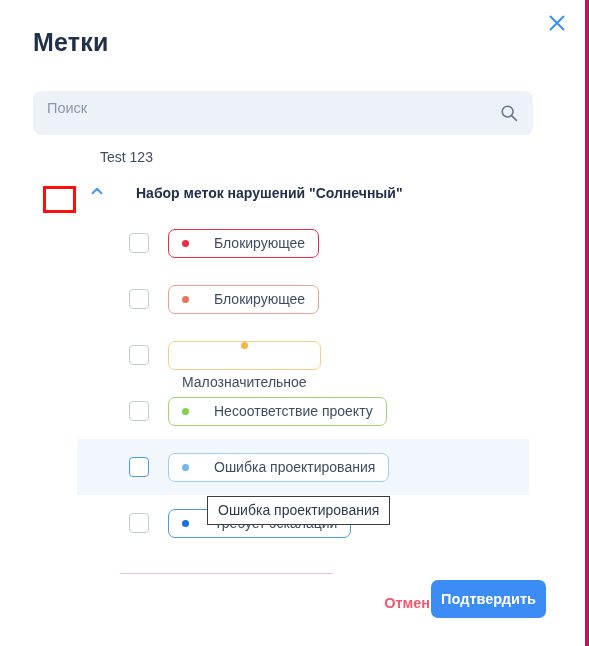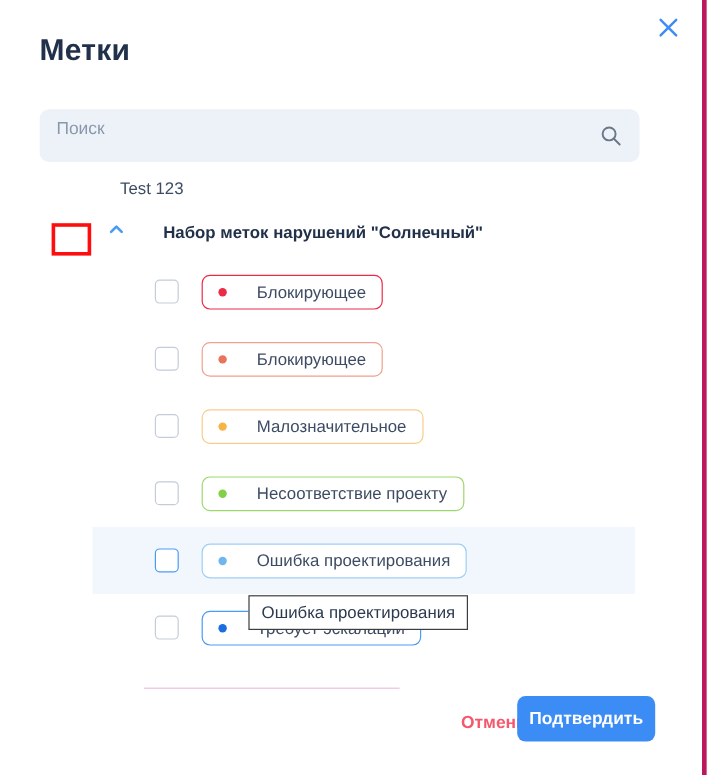--- a/index.html
+++ b/index.html
@@ -333,21 +333,21 @@
         </div>
         <div class="tag-row">
           <div class="checkbox"></div>
           <div class="tag-chip" style="border-color: rgb(240, 160, 142);">
             <span class="tag-dot" style="background: rgb(232, 116, 92);"></span>
             <span>Блокирующее</span>
           </div>
         </div>
         <div class="tag-row">
           <div class="checkbox"></div>
-          <div class="tag-chip" style="border-color: rgb(248, 205, 138);">
+          <div class="tag-chip" style="border-color: rgb(248, 205, 138); flex-direction: column;">
             <span class="tag-dot" style="background: rgb(245, 180, 69);"></span>
             <span>Малозначительное</span>
           </div>
         </div>
         <div class="tag-row">
           <div class="checkbox"></div>
           <div class="tag-chip" style="border-color: rgb(158, 216, 108);">
             <span class="tag-dot" style="background: rgb(132, 207, 74);"></span>
             <span>Несоответствие проекту</span>
           </div>

